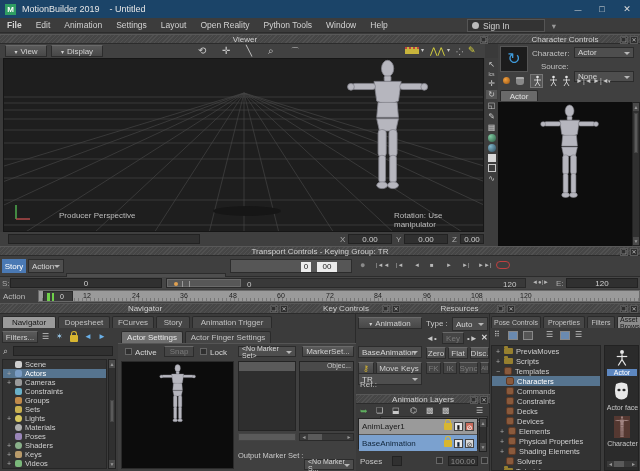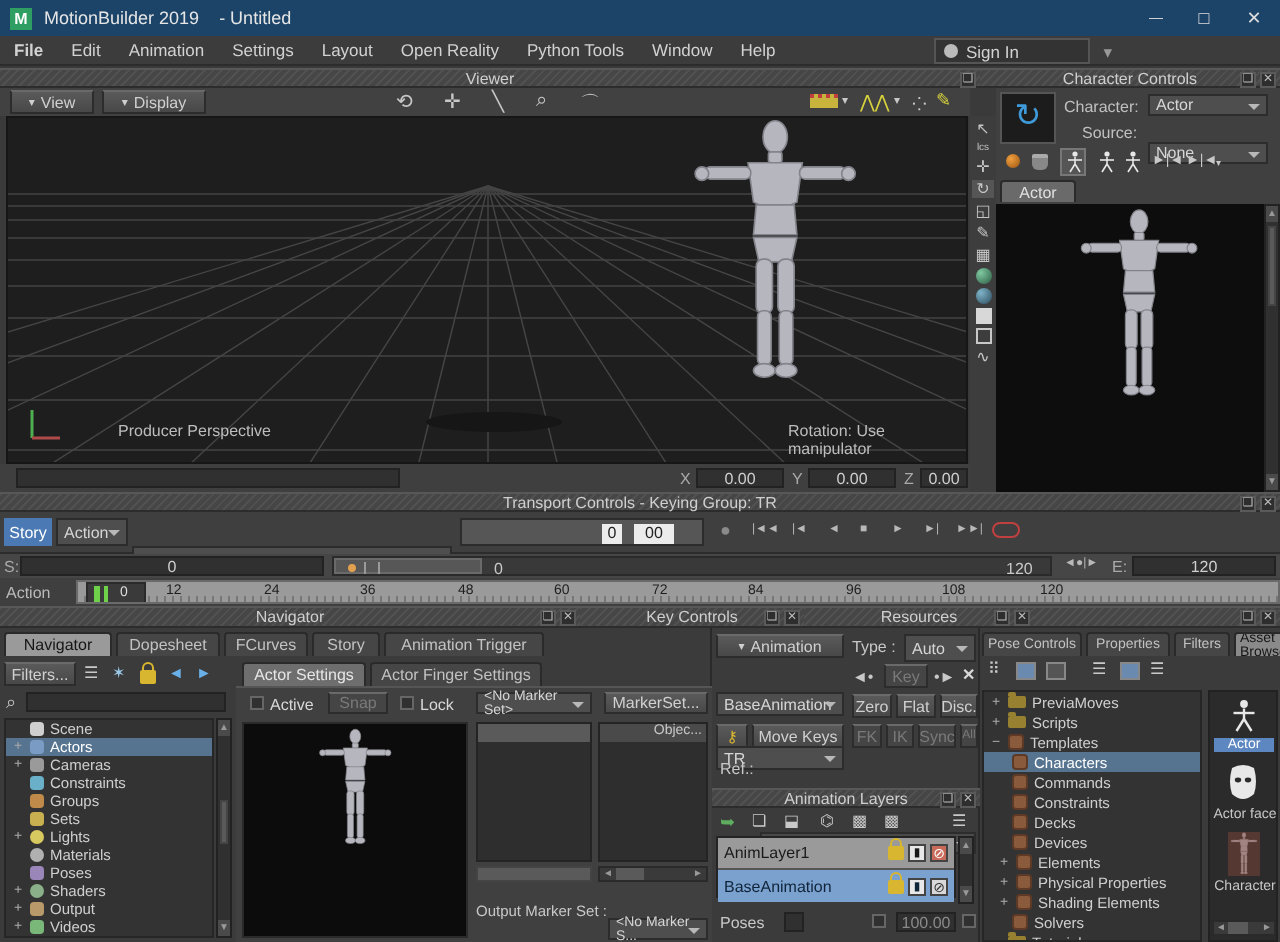--- a/index.html
+++ b/index.html
@@ -405,21 +405,21 @@
           <span>Poses</span>
         </div>
       <div class="treerow">
           <span class="expn">+</span>
           <span class="sq" style="background:#8ab08a;border-radius:50%;"></span>
           <span>Shaders</span>
         </div>
       <div class="treerow">
           <span class="expn">+</span>
           <span class="sq" style="background:#b89a6a;"></span>
-          <span>Output</span>
+          <span>Keys</span>
         </div>
       <div class="treerow">
           <span class="expn">+</span>
           <span class="sq" style="background:#7ab87a;"></span>
           <span>Videos</span>
         </div>
       <div class="treerow">
           <span>System</span>
         </div>
     </div>

